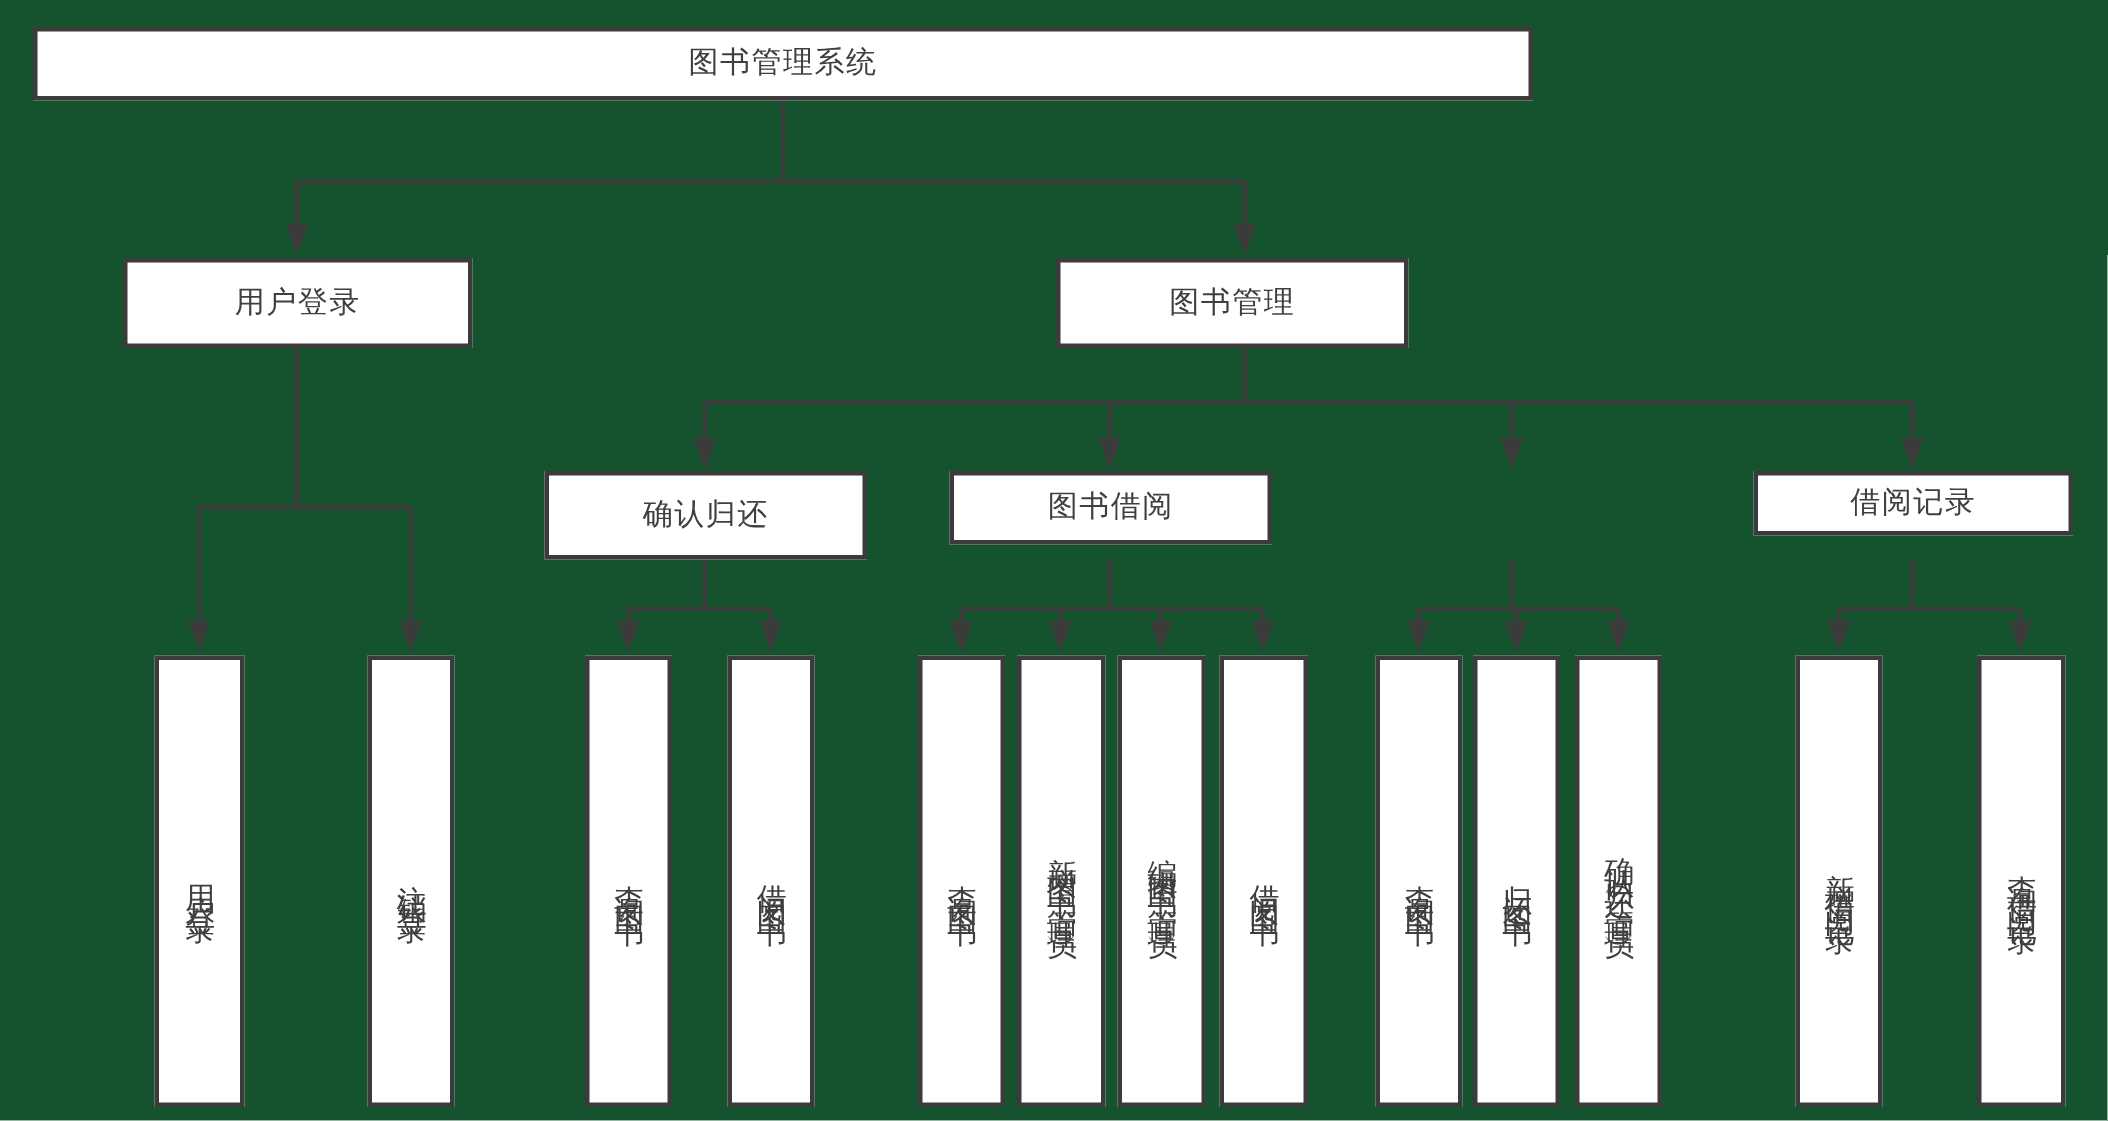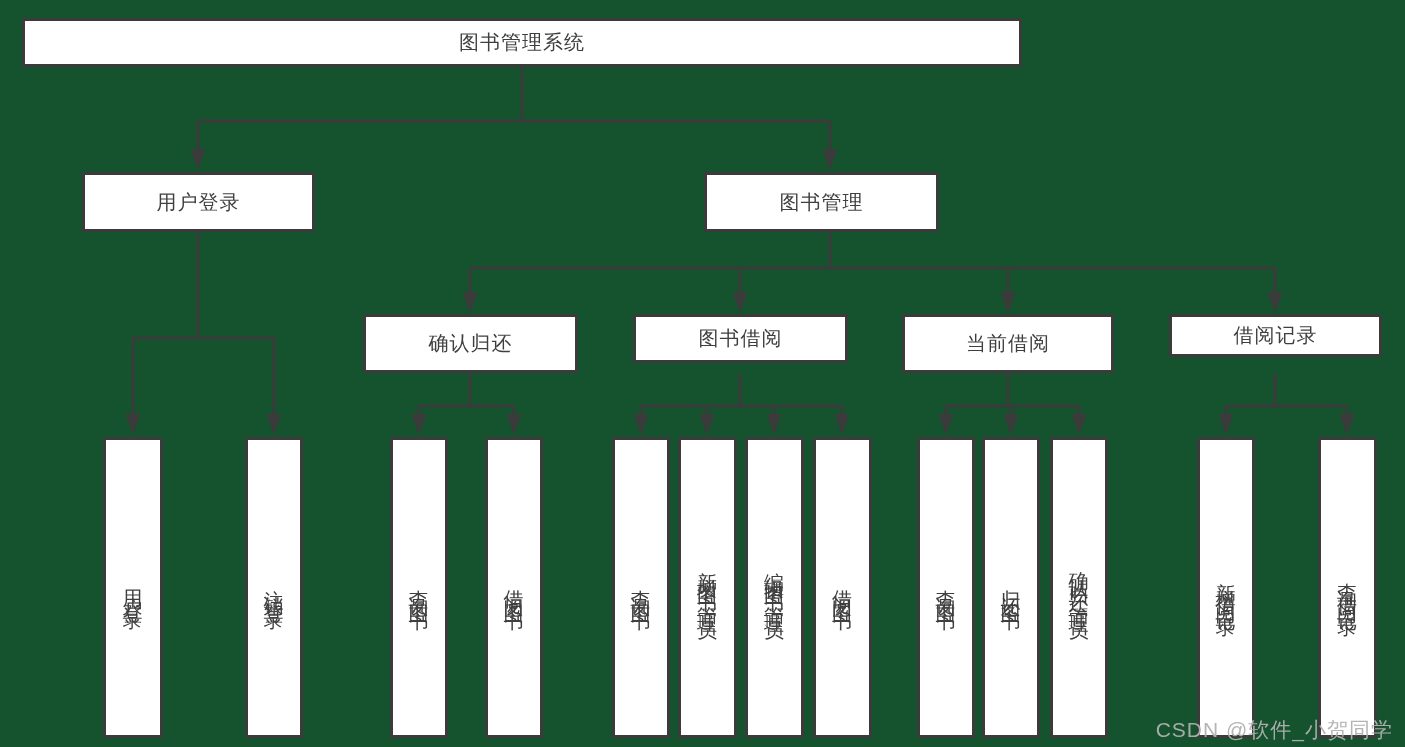--- a/index.html
+++ b/index.html
@@ -143,23 +143,20 @@
   <div class="node" style="left:704px; top:172px; width:235px; height:60px;">
     <span>图书管理</span>
   </div>
 
   <div class="node" style="left:363px; top:314px; width:215px; height:59px;">
     <span>确认归还</span>
   </div>
   <div class="node" style="left:633px; top:314px; width:215px; height:49px;">
     <span>图书借阅</span>
   </div>
-  <div class="node" style="left:902px; top:314px; width:212px; height:59px;">
-    <span>当前借阅</span>
-  </div>
   <div class="node" style="left:1169px; top:314px; width:213px; height:43px;">
     <span>借阅记录</span>
   </div>
 
   <div class="leaf" style="left:103px; top:437px; width:60px; height:301px;">
     <span class="vtext">用户登录</span>
   </div>
   <div class="leaf" style="left:245px; top:437px; width:58px; height:301px;">
     <span class="vtext">注销登录</span>
   </div>
@@ -194,15 +191,14 @@
     <span class="vtext">确认归还（管理员）</span>
   </div>
 
   <div class="leaf" style="left:1197px; top:437px; width:58px; height:301px;">
     <span class="vtext">新增借阅记录</span>
   </div>
   <div class="leaf" style="left:1318px; top:437px; width:59px; height:301px;">
     <span class="vtext">查询借阅记录</span>
   </div>
 
-  <div id="watermark">CSDN @软件_小贺同学</div>
 
 </div>
 
 </body></html>

